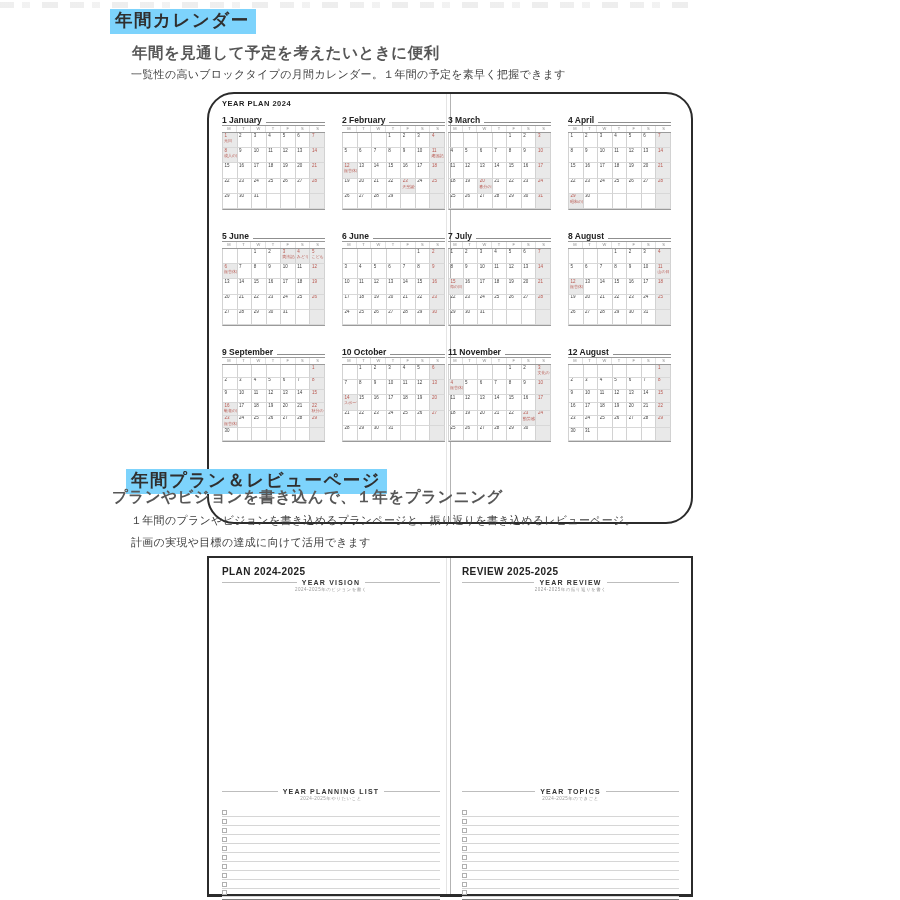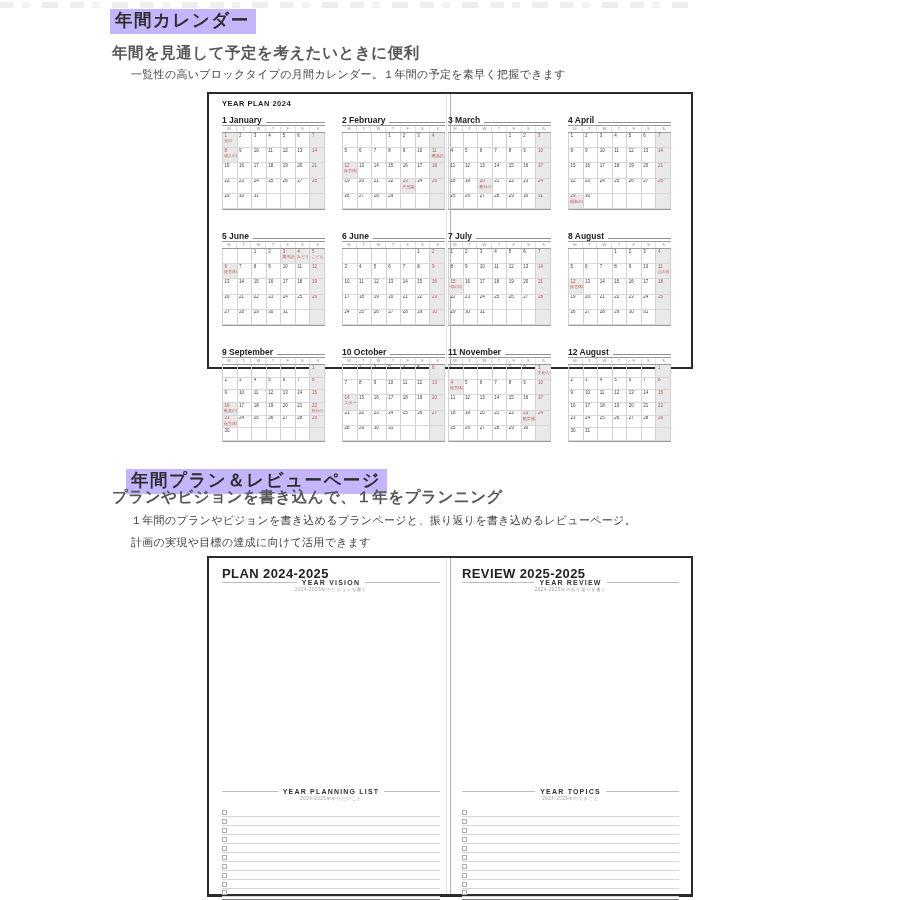--- a/index.html
+++ b/index.html
@@ -10,40 +10,40 @@
   }
   
   .watermark{
     position:absolute;top:2px;left:0;width:690px;height:6px;opacity:.9;
     background:repeating-linear-gradient(90deg,
       #ededed 0 14px, transparent 14px 22px,
       #f1f1f1 22px 30px, transparent 30px 42px,
       #ececec 42px 58px, transparent 58px 70px);
   }
   .hl-title{
-    display:inline-block;background:#c4b5fd;color:#2f2f2f;
+    display:inline-block;background:#7dd3fc;color:#2f2f2f;
     font-size:17.5px;font-weight:bold;letter-spacing:1.5px;
     padding:3px 6px 4px 5px;line-height:1;
   }
   .t1-box{position:absolute;left:110px;top:4px;}
   .t2-box{position:absolute;left:110px;top:448px;}
   .subhead{position:absolute;left:112px;font-size:15.5px;font-weight:bold;color:#575757;letter-spacing:.5px;line-height:1.2;}
-  .sub1{top:44px;}
+  .sub1{top:44px;margin-left:20px;}
   .sub2{top:488px;}
   .desc{position:absolute;left:112px;font-size:11px;color:#3f3f3f;letter-spacing:.3px;line-height:1.2;margin-left:19px;}
   .desc1{top:68px;}
   .desc2a{top:514px;}
   .desc2b{top:536px;}
 
   
   .spread{
     position:absolute;left:207px;width:486px;background:#fff;
     border:2px solid #2b2b2b;box-sizing:border-box;
   }
-  .spread1{top:92px;height:277px;}
+  .spread1{top:92px;height:432px;border-radius:27px;}
   .spread2{top:556px;height:341px;border-bottom-width:3px;}
   .gutter{position:absolute;top:0;bottom:0;left:241px;width:1px;background:#b3b3b3;}
   .gutter-soft{position:absolute;top:0;bottom:0;left:237px;width:1px;background:#e4e4e4;}
 
   
   .yp-header{position:absolute;left:13px;top:6px;font-size:7.5px;font-weight:bold;letter-spacing:.5px;color:#222;line-height:1;}
   .months{position:absolute;top:19px;width:218px;display:grid;grid-template-columns:103px 103px;column-gap:12px;grid-auto-rows:99px;row-gap:7px;gap:17px;}
   .months-left{left:13px;}
   .months-right{left:239px;}
   .month-block{width:103px;height:99px;position:relative;}
@@ -56,21 +56,21 @@
   .cell{position:relative;border-right:1px solid #d2d2d2;border-bottom:1px solid #d8d8d8;overflow:hidden;}
   .cell.shaded{background:#e9e9e9;}
   .cell .num{position:absolute;top:.5px;left:1.5px;font-size:4.5px;line-height:1;color:#3d3d3d;}
   .cell.red .num{color:#b8564e;}
   .cell .hol{position:absolute;top:6px;left:1px;font-size:4px;line-height:1;color:#b8564e;white-space:nowrap;}
 
   
   .pr-page{position:absolute;top:0;bottom:0;}
   .pr-left{left:0;width:241px;}
   .pr-right{left:242px;right:0;}
-  .pr-header{position:absolute;left:13px;top:9px;font-size:13px;font-weight:bold;letter-spacing:.4px;color:#222;line-height:1;text-align:right;}
+  .pr-header{position:absolute;left:13px;top:9px;font-size:10px;font-weight:bold;letter-spacing:.4px;color:#222;line-height:1;text-align:right;}
   .pr-right .pr-header{left:11px;}
   .pr-sect{position:absolute;left:13px;right:10px;}
   .pr-right .pr-sect{left:11px;right:12px;}
   .sect-top{top:21px;}
   .sect-bottom{top:230px;}
   .rulebar{display:flex;align-items:center;}
   .rulebar .rule{flex:1;border-top:1px solid #bdbdbd;height:0;}
   .rulebar .rtitle{padding:0 5px;font-size:7px;font-weight:bold;letter-spacing:1.2px;color:#333;line-height:1;white-space:nowrap;}
   .sect-caption{text-align:center;font-size:4.5px;color:#9a9a9a;letter-spacing:.5px;line-height:1;margin-top:2px;}
   .checklist{margin-top:7px;}

